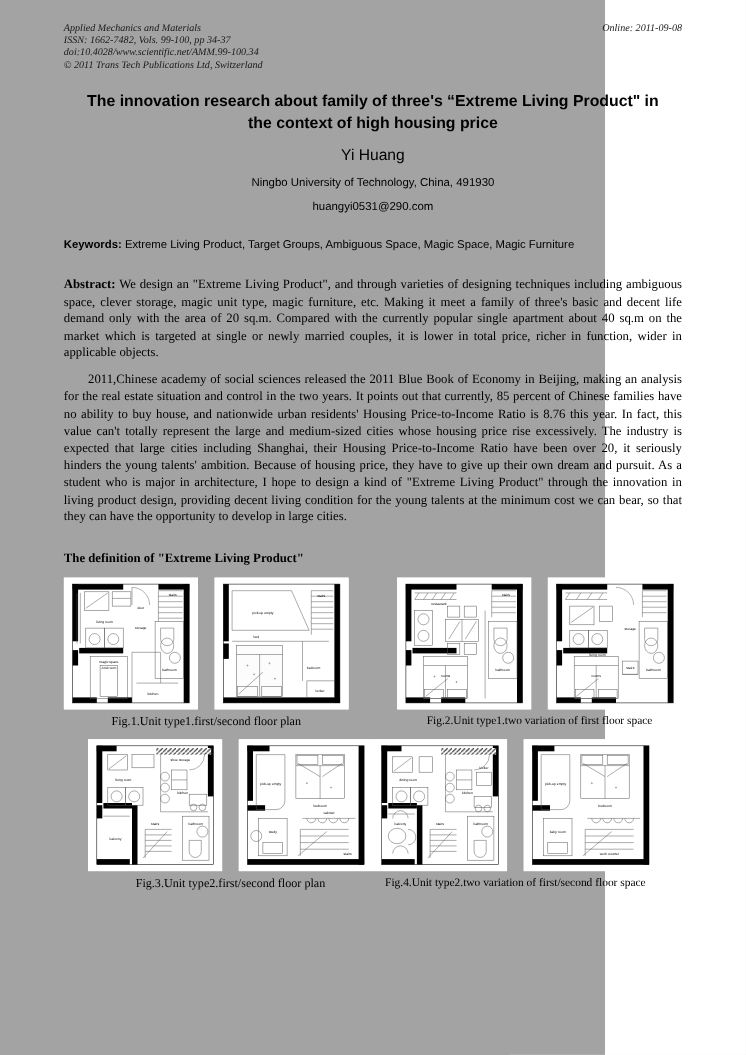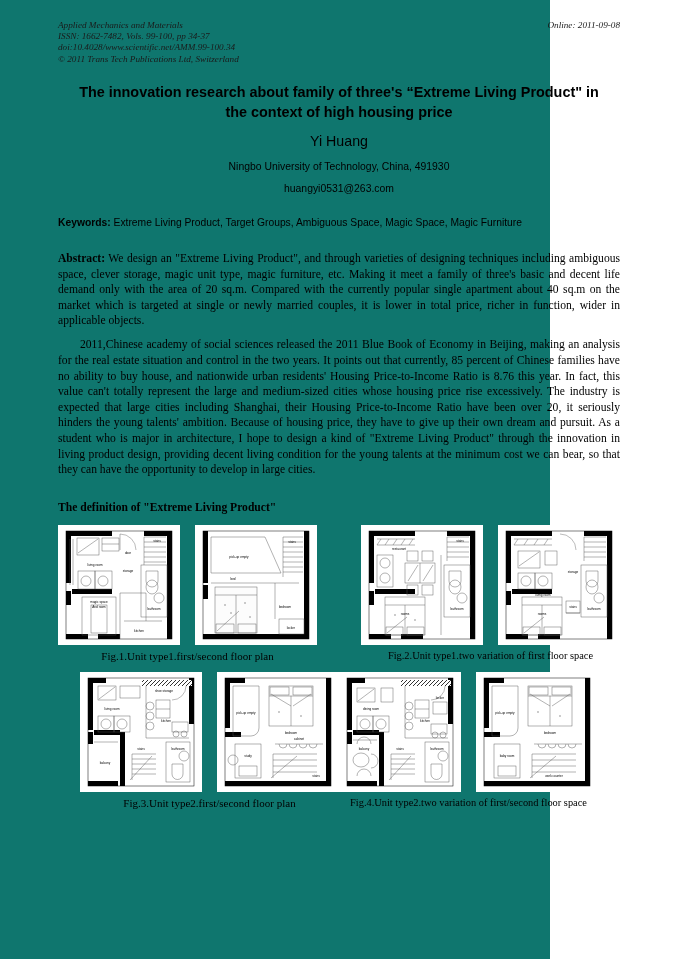--- a/index.html
+++ b/index.html
@@ -13,21 +13,21 @@
     position: relative;
     font-family: "Liberation Serif", serif;
     color: #000000;
     overflow: hidden;
   }
   .page {
     position: absolute;
     left: 0; top: 0;
     width: 550px;
     height: 959px;
-    background: #0f766e;
+    background: #a3a3a3;
   }
   .content {
     position: absolute;
     left: 58px;
     top: 20px;
     width: 562px;
   }
 
   
   .masthead {
@@ -169,21 +169,21 @@
         <div class="masthead-line">ISSN: 1662-7482, Vols. 99-100, pp 34-37</div>
         <div class="masthead-line">doi:10.4028/www.scientific.net/AMM.99-100.34</div>
         <div class="masthead-line">© 2011 Trans Tech Publications Ltd, Switzerland</div>
       </div>
       <div class="masthead-right">Online: 2011-09-08</div>
     </div>
 
     <div class="title">The innovation research about family of three's “Extreme Living Product" in the context of high housing price</div>
     <div class="author">Yi Huang</div>
     <div class="affiliation">Ningbo University of Technology, China, 491930</div>
-    <div class="email">huangyi0531@263.com</div>
+    <div class="email">huangyi0531@290.com</div>
 
     <div class="keywords">
       <span class="lead">Keywords:</span>
       <span>Extreme Living Product, Target Groups, Ambiguous Space, Magic Space, Magic Furniture</span>
     </div>
 
     <div class="abstract">
       <span class="lead">Abstract:</span>
       <span>We design an "Extreme Living Product", and through varieties of designing techniques including ambiguous space, clever storage, magic unit type, magic furniture, etc. Making it meet a family of three's basic and decent life demand only with the area of 20 sq.m. Compared with the currently popular single apartment about 40 sq.m on the market which is targeted at single or newly married couples, it is lower in total price, richer in function, wider in applicable objects.</span>
     </div>

